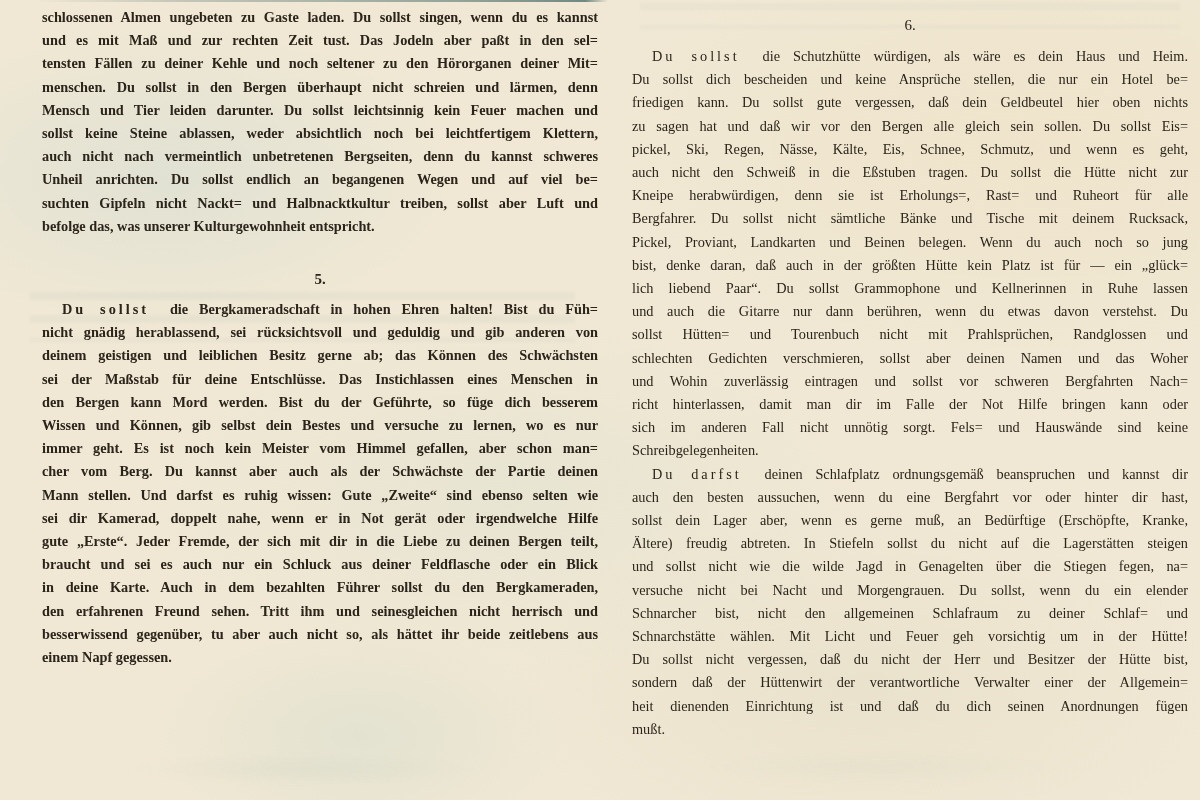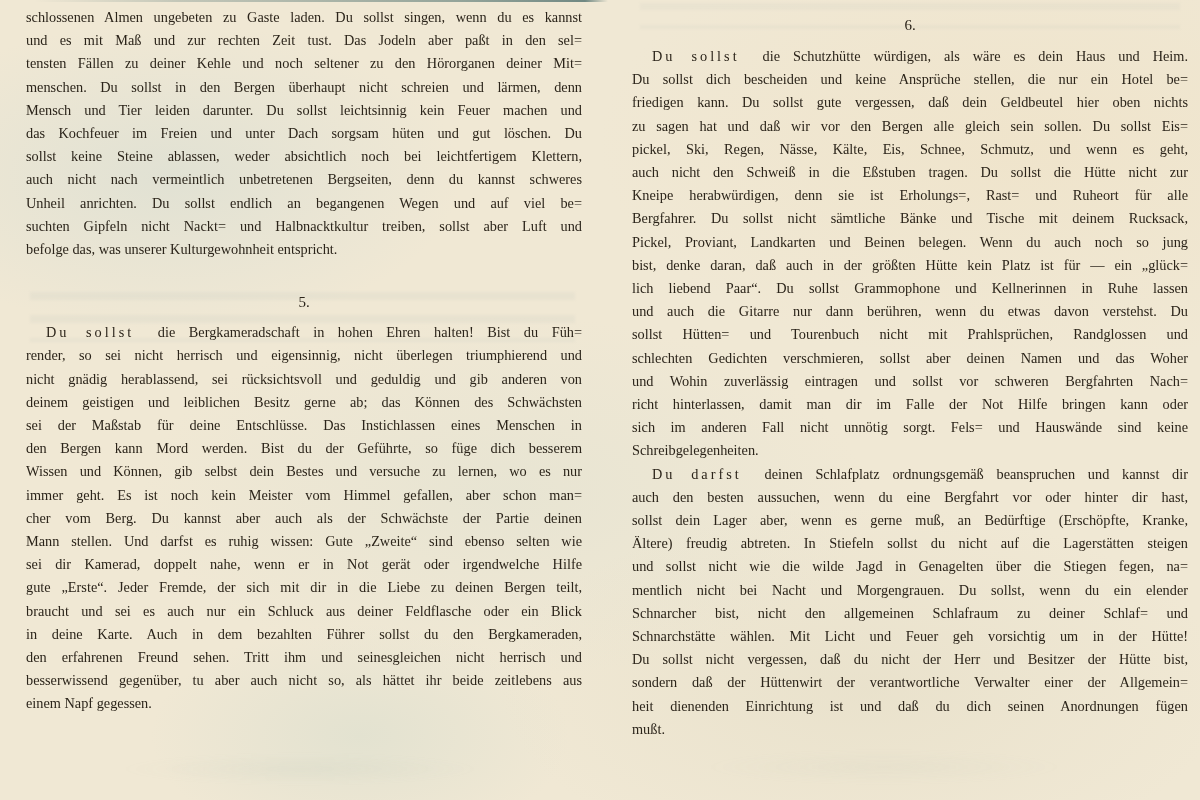--- a/index.html
+++ b/index.html
@@ -12,21 +12,21 @@
       radial-gradient(ellipse 520px 260px at 42% 62%, rgba(198,214,204,0.20), rgba(198,214,204,0) 70%),
       radial-gradient(ellipse 300px 160px at 30% 92%, rgba(180,205,195,0.22), rgba(180,205,195,0) 70%),
       radial-gradient(ellipse 620px 320px at 86% 18%, rgba(238,222,190,0.40), rgba(238,222,190,0) 70%),
       radial-gradient(ellipse 520px 260px at 72% 86%, rgba(216,210,184,0.28), rgba(216,210,184,0) 70%),
       #f0e8d4;
   }
   .page {
     position: absolute; top: 6px; width: 556px;
     font-size: 14.3px; line-height: 23.2px;
   }
-  .page-left  { left: 26px; }
+  .page-left  { left: 42px; font-weight: bold; }
   .page-right { left: 632px; }
   .line {
     text-align: justify; text-align-last: justify;
     overflow: hidden; white-space: normal;
   }
   .line-last { text-align-last: left; }
   .line-indent { text-indent: 20px; }
   .gesperrt { letter-spacing: 3px; margin-right: 10px; }
   .section-heading {
     text-align: center; font-size: 15px; line-height: 23px;
@@ -76,31 +76,29 @@
 <div class="showthrough st-left-bottom"></div>
 <div class="showthrough st-right-bottom"></div>
 
 <div class="page page-left">
     <div class="paragraph">
       <div class="line">schlossenen Almen ungebeten zu Gaste laden. Du sollst singen, wenn du es kannst</div>
       <div class="line">und es mit Maß und zur rechten Zeit tust. Das Jodeln aber paßt in den sel=</div>
       <div class="line">tensten Fällen zu deiner Kehle und noch seltener zu den Hörorganen deiner Mit=</div>
       <div class="line">menschen. Du sollst in den Bergen überhaupt nicht schreien und lärmen, denn</div>
       <div class="line">Mensch und Tier leiden darunter. Du sollst leichtsinnig kein Feuer machen und</div>
-      <div class="line">das Kochfeuer im Freien und unter Dach sorgsam hüten und gut löschen. Du</div>
       <div class="line">sollst keine Steine ablassen, weder absichtlich noch bei leichtfertigem Klettern,</div>
       <div class="line">auch nicht nach vermeintlich unbetretenen Bergseiten, denn du kannst schweres</div>
       <div class="line">Unheil anrichten. Du sollst endlich an begangenen Wegen und auf viel be=</div>
       <div class="line">suchten Gipfeln nicht Nackt= und Halbnacktkultur treiben, sollst aber Luft und</div>
       <div class="line line-last">befolge das, was unserer Kulturgewohnheit entspricht.</div>
     </div>
     <div class="section-heading">5.</div>
     <div class="paragraph">
       <div class="line line-indent"><span class="gesperrt">Du sollst</span> die Bergkameradschaft in hohen Ehren halten! Bist du Füh=</div>
-      <div class="line">render, so sei nicht herrisch und eigensinnig, nicht überlegen triumphierend und</div>
       <div class="line">nicht gnädig herablassend, sei rücksichtsvoll und geduldig und gib anderen von</div>
       <div class="line">deinem geistigen und leiblichen Besitz gerne ab; das Können des Schwächsten</div>
       <div class="line">sei der Maßstab für deine Entschlüsse. Das Instichlassen eines Menschen in</div>
       <div class="line">den Bergen kann Mord werden. Bist du der Geführte, so füge dich besserem</div>
       <div class="line">Wissen und Können, gib selbst dein Bestes und versuche zu lernen, wo es nur</div>
       <div class="line">immer geht. Es ist noch kein Meister vom Himmel gefallen, aber schon man=</div>
       <div class="line">cher vom Berg. Du kannst aber auch als der Schwächste der Partie deinen</div>
       <div class="line">Mann stellen. Und darfst es ruhig wissen: Gute „Zweite“ sind ebenso selten wie</div>
       <div class="line">sei dir Kamerad, doppelt nahe, wenn er in Not gerät oder irgendwelche Hilfe</div>
       <div class="line">gute „Erste“. Jeder Fremde, der sich mit dir in die Liebe zu deinen Bergen teilt,</div>
@@ -134,21 +132,21 @@
         <div class="line">richt hinterlassen, damit man dir im Falle der Not Hilfe bringen kann oder</div>
         <div class="line">sich im anderen Fall nicht unnötig sorgt. Fels= und Hauswände sind keine</div>
         <div class="line line-last">Schreibgelegenheiten.</div>
       </div>
       <div class="paragraph">
         <div class="line line-indent"><span class="gesperrt">Du darfst</span> deinen Schlafplatz ordnungsgemäß beanspruchen und kannst dir</div>
         <div class="line">auch den besten aussuchen, wenn du eine Bergfahrt vor oder hinter dir hast,</div>
         <div class="line">sollst dein Lager aber, wenn es gerne muß, an Bedürftige (Erschöpfte, Kranke,</div>
         <div class="line">Ältere) freudig abtreten. In Stiefeln sollst du nicht auf die Lagerstätten steigen</div>
         <div class="line">und sollst nicht wie die wilde Jagd in Genagelten über die Stiegen fegen, na=</div>
-        <div class="line">mentlich nicht bei Nacht und Morgengrauen. Du sollst, wenn du ein elender</div>
+        <div class="line">versuche nicht bei Nacht und Morgengrauen. Du sollst, wenn du ein elender</div>
         <div class="line">Schnarcher bist, nicht den allgemeinen Schlafraum zu deiner Schlaf= und</div>
         <div class="line">Schnarchstätte wählen. Mit Licht und Feuer geh vorsichtig um in der Hütte!</div>
         <div class="line">Du sollst nicht vergessen, daß du nicht der Herr und Besitzer der Hütte bist,</div>
         <div class="line">sondern daß der Hüttenwirt der verantwortliche Verwalter einer der Allgemein=</div>
         <div class="line">heit dienenden Einrichtung ist und daß du dich seinen Anordnungen fügen</div>
         <div class="line line-last">mußt.</div>
       </div>
     </div>
 </div>
 

